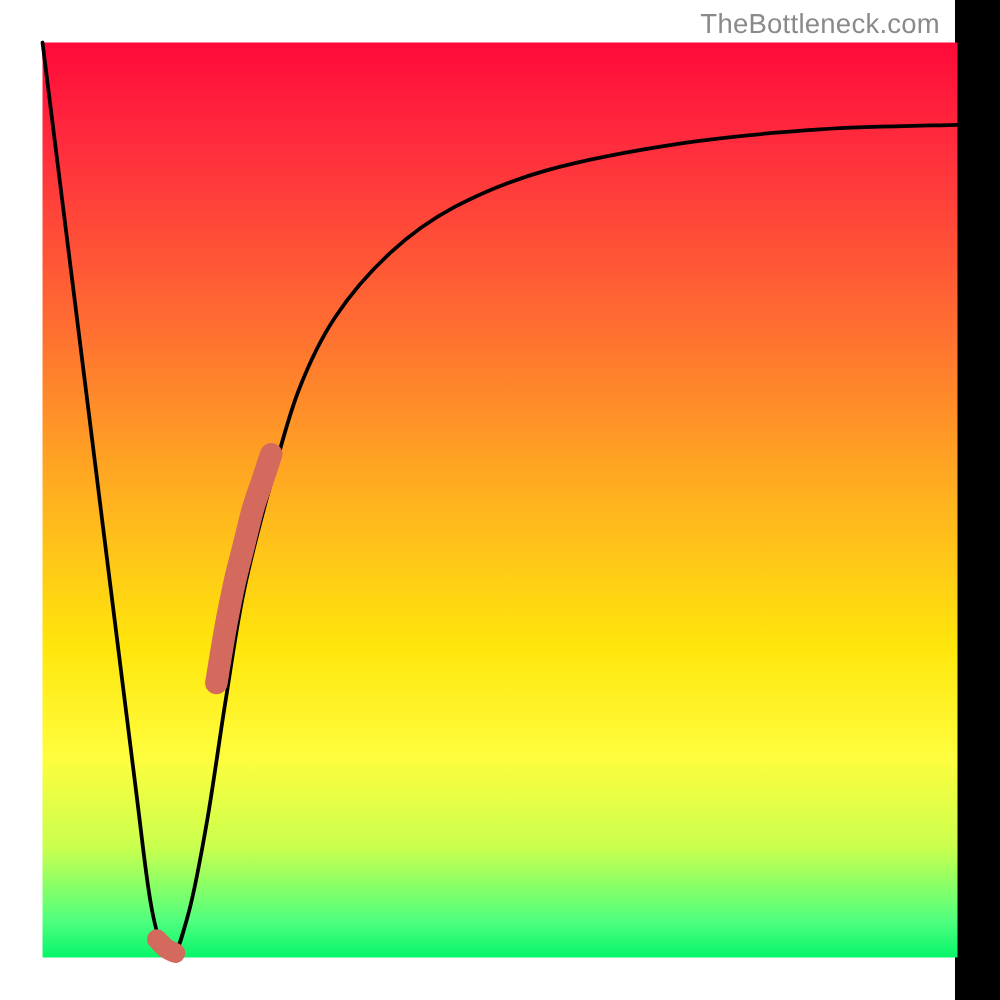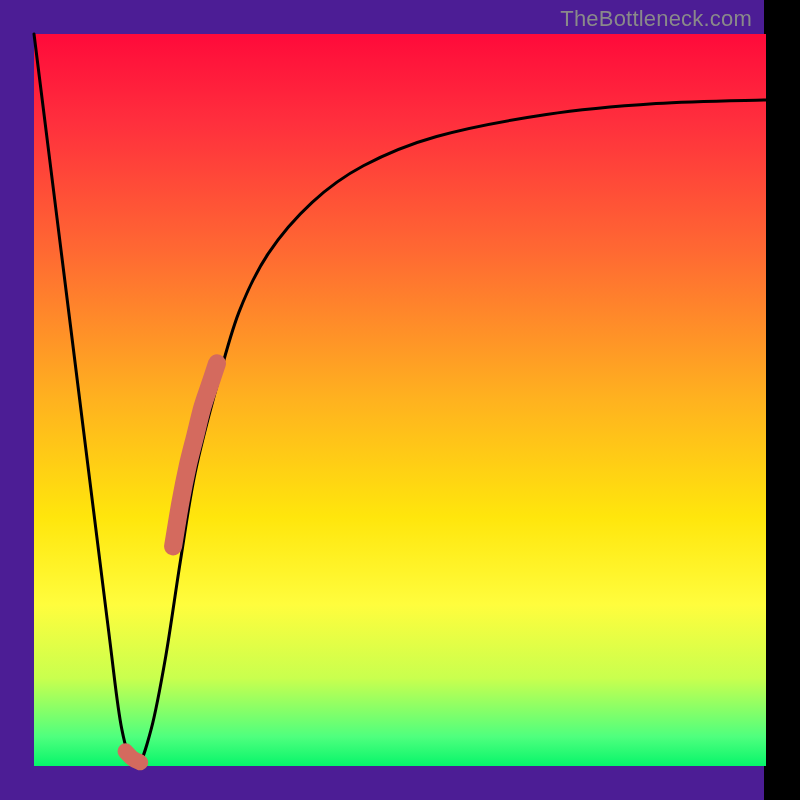--- a/index.html
+++ b/index.html
@@ -8,21 +8,21 @@
     width: 800px;
     height: 800px;
     overflow: hidden;
     background: #000;
     font-family: Arial, Helvetica, sans-serif;
   }
   .frame {
     position: relative;
     width: 764px;
     height: 800px;
-    background: #4c1d95;
+    background: #ffffff;
   }
   .plot-area {
     position: absolute;
     left: 34px;
     top: 34px;
     width: 732px;
     height: 732px;
     background: linear-gradient(to bottom,
       #ff0a3a 0%,
       #ff2f3d 12%,

